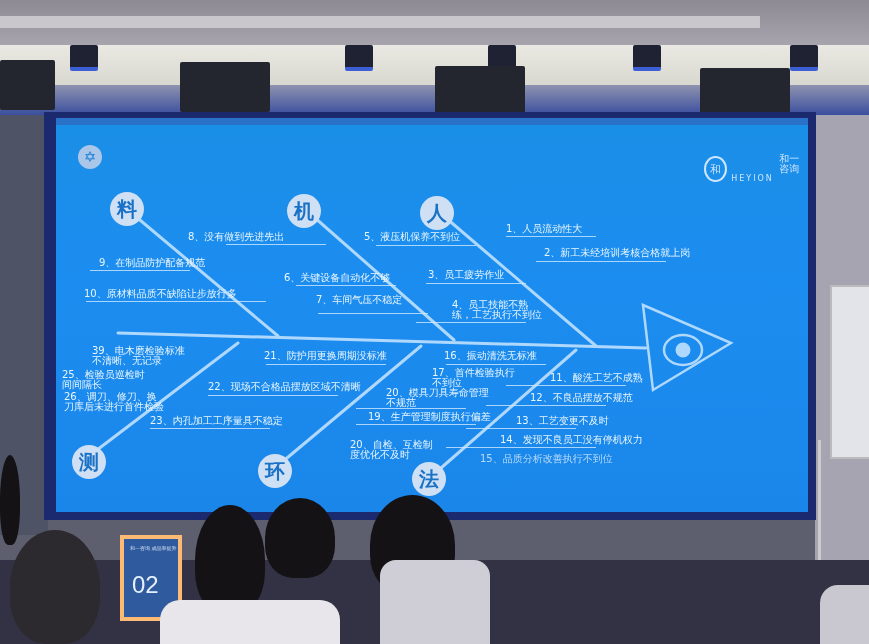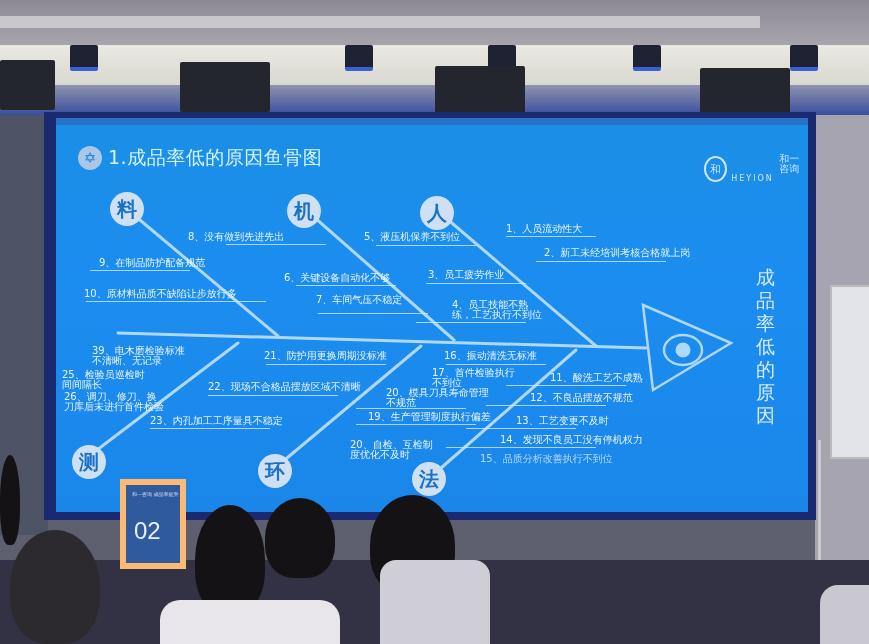--- a/index.html
+++ b/index.html
@@ -33,21 +33,21 @@
   .logo-en{font-size:8px;letter-spacing:2px;}
   .cat{position:absolute;width:34px;height:34px;border-radius:50%;background:#cfe0f5;color:#1a72c7;
     font-size:20px;display:flex;align-items:center;justify-content:center;font-weight:bold;}
   .label{position:absolute;font-size:10px;color:#e8f6ff;white-space:nowrap;line-height:10px;}
   .label.wrap{white-space:normal;}
   .ul{position:absolute;height:1px;background:#cfe8ff;opacity:0.8;}
   .result{position:absolute;left:700px;top:148px;width:22px;font-size:19px;line-height:23px;color:#d8ecff;}
   svg.bones{position:absolute;left:0;top:0;}
   .audience{position:absolute;}
   .head{position:absolute;border-radius:50% 50% 40% 40%;background:#141214;}
-  .card{position:absolute;left:120px;top:479px;width:54px;height:78px;background:#2f5a9d;border:6px solid #fdba74;}
+  .card{position:absolute;left:120px;top:535px;width:54px;height:78px;background:#2f5a9d;border:4px solid #fdba74;}
   .card-text{position:absolute;left:8px;top:32px;font-size:24px;color:#e6f0ff;font-family:"Liberation Sans",sans-serif;}
   .card-small{position:absolute;left:6px;top:6px;font-size:5px;color:#cfe0f5;}
   .table{position:absolute;left:0;top:560px;width:869px;height:84px;background:#333245;}
   .stage{position:absolute;left:160px;top:560px;width:660px;height:60px;background:linear-gradient(#2c3aa8,#1f2560);}
 </style>
 </head>
 <body>
 
 <div class="ceiling">
     <div class="ceiling-trim"></div>
@@ -68,21 +68,20 @@
 <div class="whiteboard"></div>
 <div class="stand"></div>
 <div class="stage"></div>
 
 <div class="screen-frame"></div>
 <div class="screen">
   <div class="taskbar"></div>
 
   <div class="title-row">
     <span class="title-icon">✡</span>
-    <span class="title">1.成品率低的原因鱼骨图</span>
   </div>
 
   <div class="logo">
     <span class="logo-mark">和</span>
     <span class="logo-text">
       <span class="logo-cn">和一咨询</span>
       <span class="logo-en">HEYION</span>
     </span>
   </div>
 
@@ -153,21 +152,20 @@
   <div class="label" style="left:494px;top:255px;">11、酸洗工艺不成熟</div>
   <div class="label" style="left:474px;top:275px;">12、不良品摆放不规范</div>
   <div class="label" style="left:460px;top:298px;text-align:center;">13、工艺变更不及时</div>
   <div class="label" style="left:444px;top:317px;">14、发现不良员工没有停机权力</div>
   <div class="label" style="left:424px;top:336px;opacity:0.75;">15、品质分析改善执行不到位</div>
   <div class="ul" style="left:450px;top:267px;width:120px;"></div>
   <div class="ul" style="left:430px;top:287px;width:120px;"></div>
   <div class="ul" style="left:410px;top:310px;width:110px;"></div>
   <div class="ul" style="left:390px;top:329px;width:150px;"></div>
 
-  <div class="result">成品率低的原因</div>
 </div>
 
 <div class="table"></div>
 <div class="card">
   <span class="card-small">和一咨询 成品率提升</span>
   <span class="card-text">02</span>
 </div>
 <div class="head" style="left:195px;top:505px;width:70px;height:110px;"></div>
 <div class="head" style="left:265px;top:498px;width:70px;height:80px;"></div>
 <div class="head" style="left:370px;top:495px;width:85px;height:100px;"></div>

